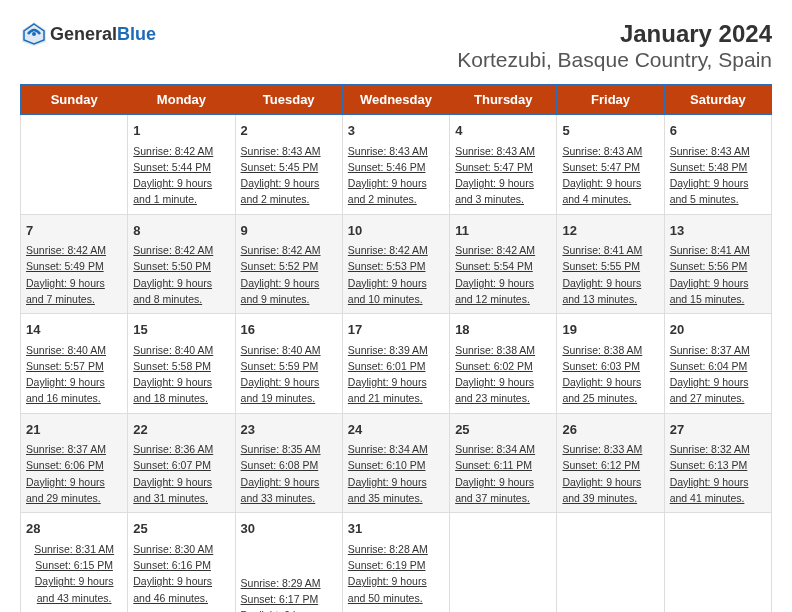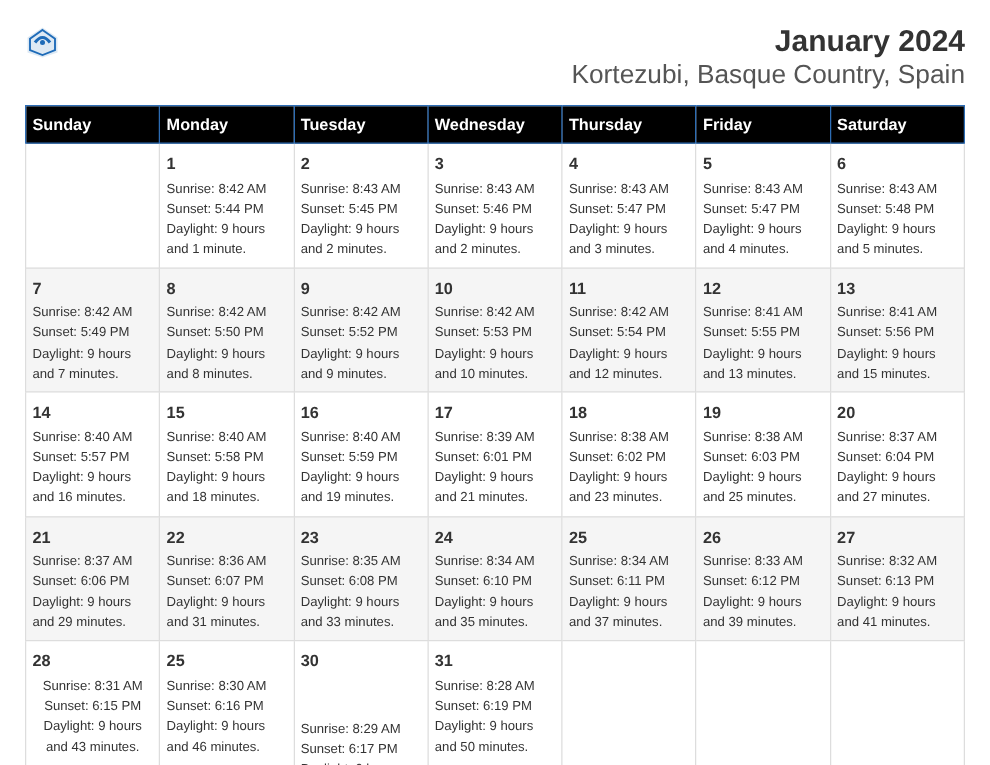--- a/index.html
+++ b/index.html
@@ -36,24 +36,24 @@
     .calendar-subtitle {
       font-size: 21px;
       color: #555;
     }
     table {
       width: 100%;
       border-collapse: collapse;
       font-size: 11px;
     }
     thead tr th {
-      background-color: #000000;
+      background-color: #c2410c;
       color: #fff;
       padding: 7px 5px;
-      text-align: left;
+      text-align: center;
       font-size: 13px;
       font-weight: bold;
       border: 1px solid #2d6db5;
     }
     tbody tr {
       border-bottom: 1px solid #ccc;
     }
     tbody td {
       vertical-align: top;
       padding: 6px 5px;
@@ -66,20 +66,21 @@
     .day-number {
       font-size: 13px;
       font-weight: bold;
       display: block;
       margin-bottom: 2px;
     }
     .day-info {
       font-size: 10.5px;
       color: #333;
       line-height: 1.55;
+      text-decoration: underline;
     }
     tbody tr:nth-child(odd) {
       background-color: #fff;
     }
     tbody tr:nth-child(even) {
       background-color: #f5f5f5;
     }
     tbody td:first-child {
       border-left: 1px solid #ddd;
     }
@@ -88,20 +89,23 @@
 <body>
 
 <div class="header-area">
   <div class="logo">
     <svg class="logo-icon" viewBox="0 0 28 28">
       <polygon points="14,2 26,10 26,22 14,26 2,22 2,10" fill="#1e6bb8" opacity="0.15"></polygon>
       <polygon points="14,4 24,11 24,20 14,24 4,20 4,11" fill="none" stroke="#1e6bb8" stroke-width="1.5"></polygon>
       <path d="M8,14 Q14,6 20,14" fill="none" stroke="#1e6bb8" stroke-width="2.5"></path>
       <circle cx="14" cy="14" r="2" fill="#1e6bb8"></circle>
     </svg>
+    <div>
+      <span style="font-size:18px;font-weight:bold;color:#333;">General</span><span style="font-size:18px;font-weight:bold;color:#1e6bb8;">Blue</span>
+    </div>
   </div>
   <div class="title-area">
     <div class="calendar-title">January 2024</div>
     <div class="calendar-subtitle">Kortezubi, Basque Country, Spain</div>
   </div>
 </div>
 
 <table>
   <thead>
     <tr>

